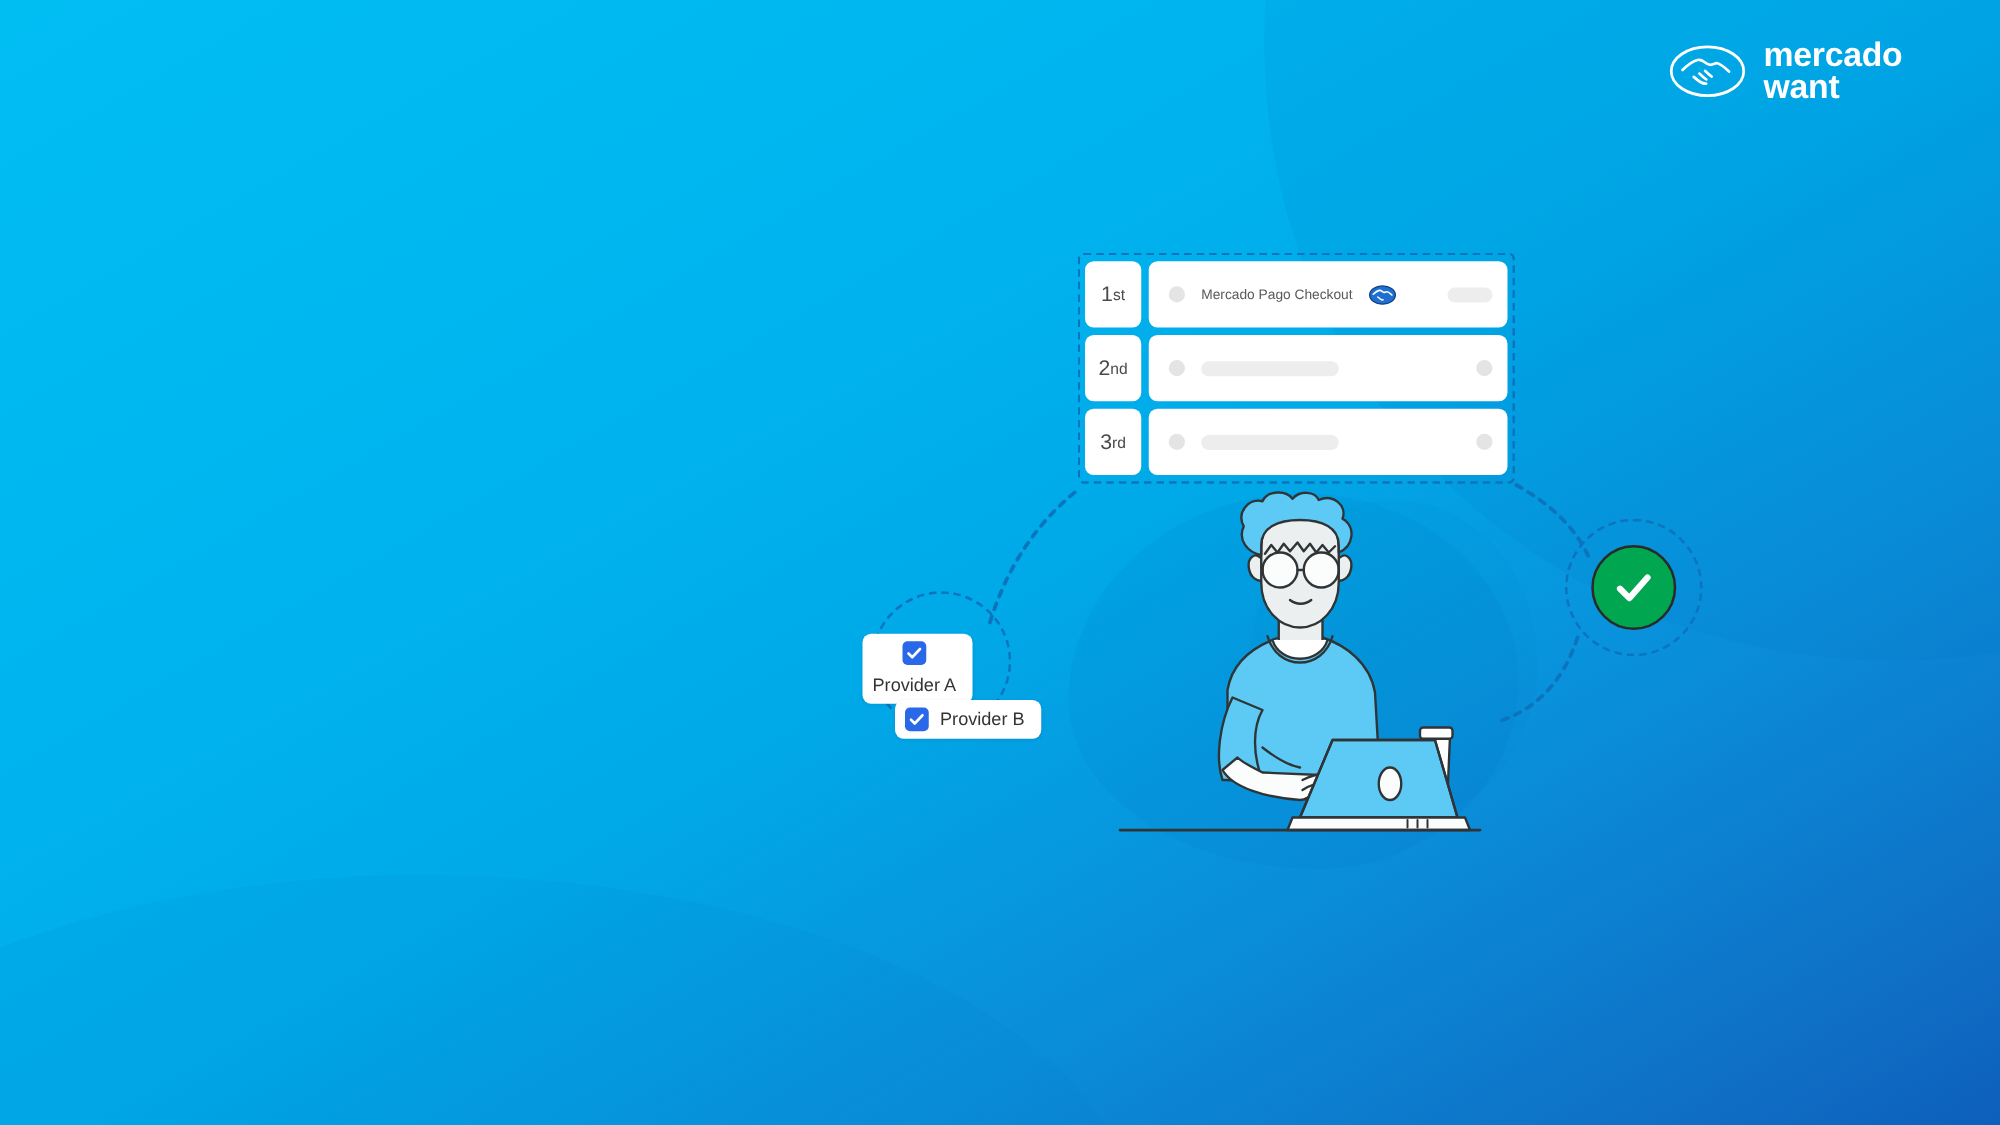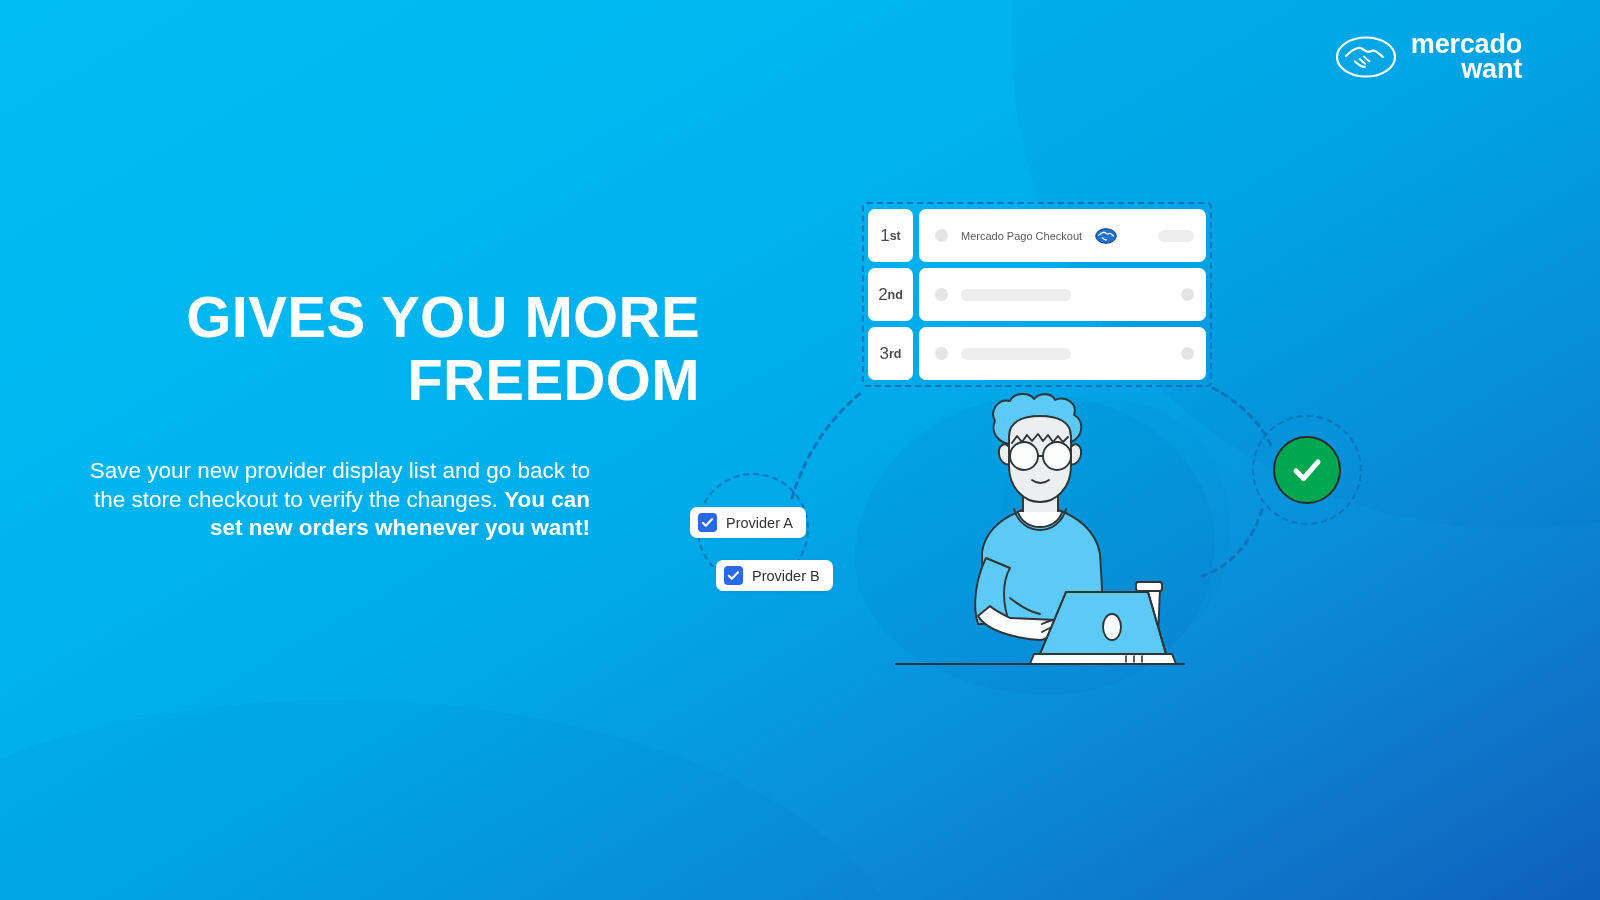--- a/index.html
+++ b/index.html
@@ -16,21 +16,20 @@
     height: 900px;
     overflow: hidden;
     font-family: "Liberation Sans", sans-serif;
     background: linear-gradient(150deg,
         #00bdf2 0%,
         #00b5ef 32%,
         #00a9e8 52%,
         #0a8ed9 72%,
         #0f6ec4 92%,
         #0d5fbb 100%);
-    text-align: right;
   }
 
   
   .bg-blob-top {
     position: absolute;
     left: 1010px;
     top: -470px;
     width: 1000px;
     height: 1000px;
     border-radius: 50% 50% 48% 52% / 52% 48% 50% 50%;
@@ -138,21 +137,21 @@
     width: 45px;
     flex: none;
     background: #ffffff;
     border-radius: 7px;
     display: flex;
     align-items: center;
     justify-content: center;
     color: #4a4a4a;
   }
   .rank-num { font-size: 17px; font-weight: 400; }
-  .rank-suf { font-size: 12.5px; font-weight: 700; }
+  .rank-suf { font-size: 12.5px; font-weight: 400; }
   .row-body {
     flex: 1;
     background: #ffffff;
     border-radius: 7px;
     display: flex;
     align-items: center;
     padding: 0 12px 0 16px;
     gap: 13px;
   }
   .dot {
@@ -194,21 +193,21 @@
   .chk-row {
     position: absolute;
     display: flex;
     align-items: center;
     gap: 9px;
     background: #ffffff;
     border-radius: 7px;
     padding: 6px 13px 6px 8px;
     box-shadow: 0 1px 3px rgba(0, 40, 80, 0.10);
   }
-  .chk-a { left: 690px; top: 507px; }
+  .chk-a { left: 690px; top: 507px; flex-direction: column; }
   .chk-b { left: 716px; top: 560px; }
   .chkbox {
     width: 19px;
     height: 19px;
     border-radius: 4px;
     background: #2968e8;
     flex: none;
     position: relative;
   }
   .chkbox svg { position: absolute; left: 3px; top: 3px; }
@@ -258,27 +257,20 @@
       <path d="M20 27.5c1.8 1.6 3.6 3 5.3 4.1 1.6 1 3 1.5 4.6 1.3" fill="none" stroke="#ffffff" stroke-width="2.2" stroke-linecap="round"></path>
       <path d="M24.5 24.8c1.8 1.8 3.7 3.5 5.6 4.8" fill="none" stroke="#ffffff" stroke-width="2" stroke-linecap="round"></path>
       <path d="M29 22.6c1.8 1.8 3.6 3.4 5.4 4.7" fill="none" stroke="#ffffff" stroke-width="2" stroke-linecap="round"></path>
     </svg>
     <div class="logo-word">
       <span>mercado</span>
       <span>want</span>
     </div>
   </div>
 
-  <div class="copy">
-    <h1 class="headline">
-      <span>GIVES YOU MORE</span><br>
-      <span>FREEDOM</span>
-    </h1>
-    <p class="subcopy"><span>Save your new provider display list and go back to the store checkout to verify the changes. </span><span class="strong">You can set new orders whenever you want!</span></p>
-  </div>
 
   <svg class="connector">
     <path d="M792 498 C 806 452, 830 418, 862 392" fill="none" stroke="#0c74bd" stroke-width="3" stroke-dasharray="5 6" stroke-linecap="round"></path>
     <path d="M1213 388 C 1242 404, 1262 424, 1272 448" fill="none" stroke="#0c74bd" stroke-width="3" stroke-dasharray="5 6" stroke-linecap="round"></path>
     <path d="M1262 510 C 1250 548, 1225 570, 1196 578" fill="none" stroke="#0c74bd" stroke-width="3" stroke-dasharray="5 6" stroke-linecap="round"></path>
   </svg>
 
   <div class="list-panel">
 
     <div class="list-row">

